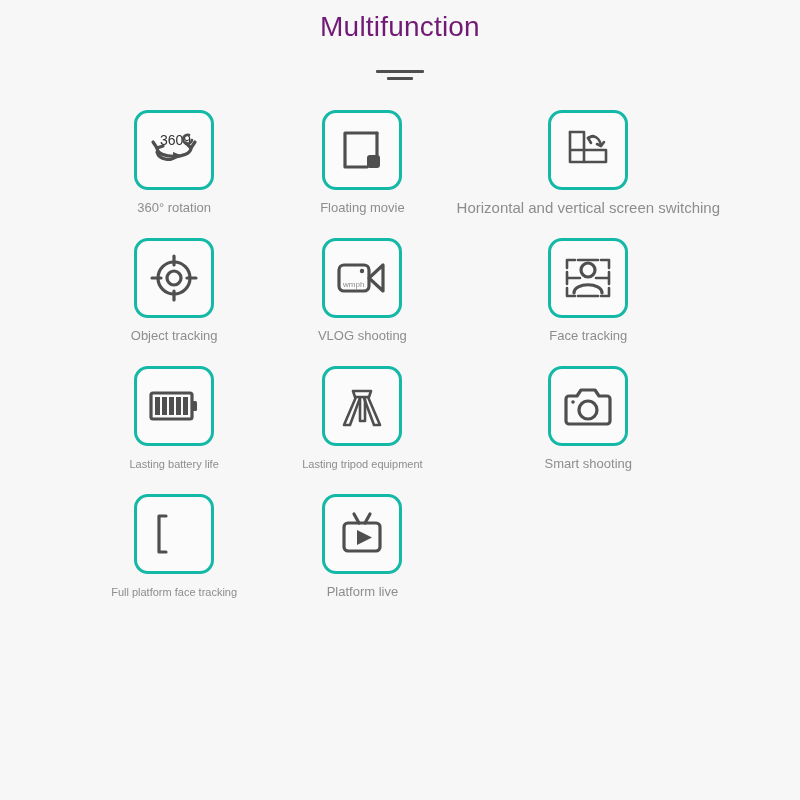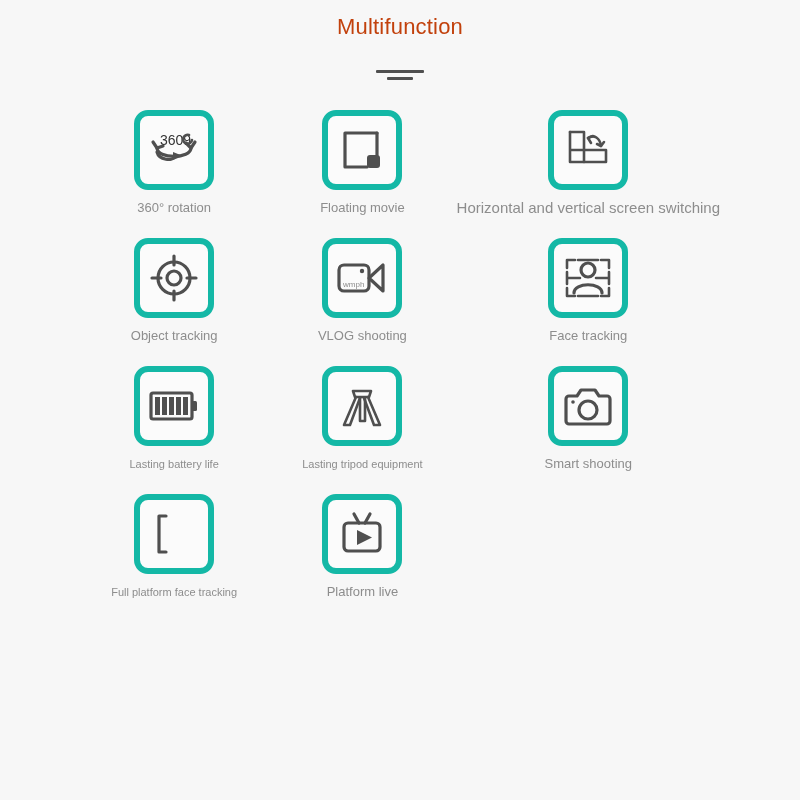--- a/index.html
+++ b/index.html
@@ -21,23 +21,23 @@
     height: 800px;
     box-sizing: border-box;
   }
 
   
   .header {
     padding-top: 12px;
     text-align: center;
   }
   .page-title {
-    font-size: 22px;
+    font-size: 28px;
     font-weight: 400;
-    color: #c2410c;
+    color: #701a75;
     letter-spacing: 0.2px;
     margin: 0;
     line-height: 30px;
   }
   .divider-wrap {
     margin-top: 28px;
     display: flex;
     flex-direction: column;
     align-items: center;
     gap: 4px;
@@ -69,21 +69,21 @@
   .feature-card {
     display: flex;
     flex-direction: column;
     align-items: center;
     justify-content: flex-start;
   }
 
   .icon-tile {
     width: 80px;
     height: 80px;
-    border: 6px solid #14b8a6;
+    border: 3px solid #14b8a6;
     border-radius: 14px;
     background: #fbfbfb;
     display: flex;
     align-items: center;
     justify-content: center;
     box-sizing: border-box;
   }
   .icon-tile svg { display: block; }
 
   .feature-label {

